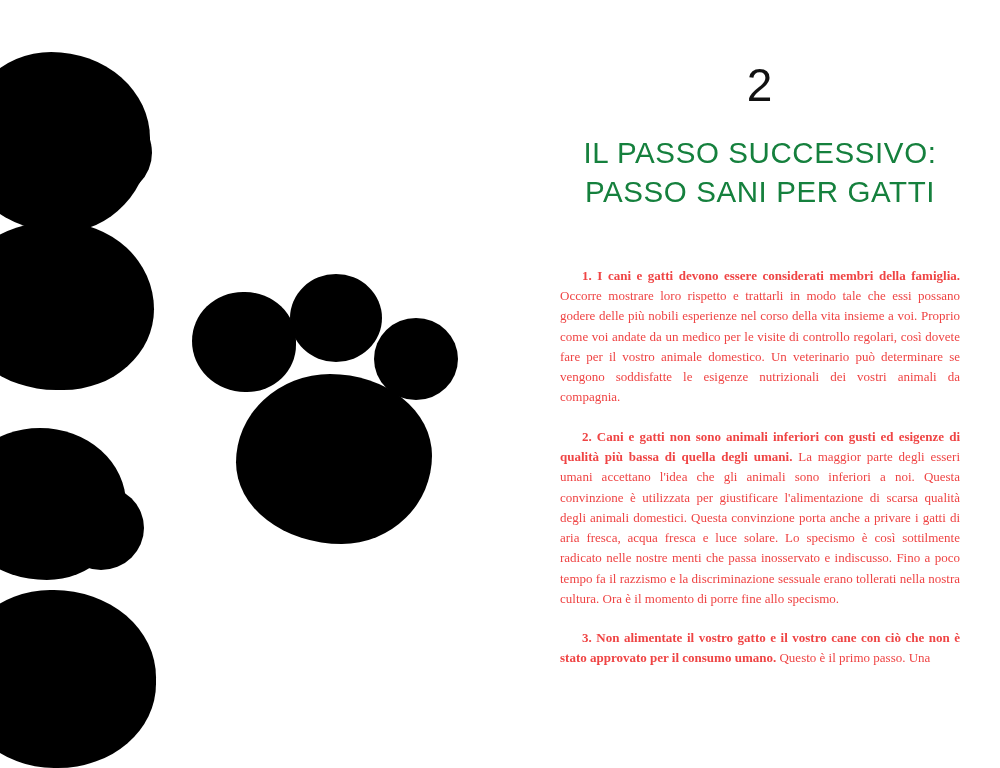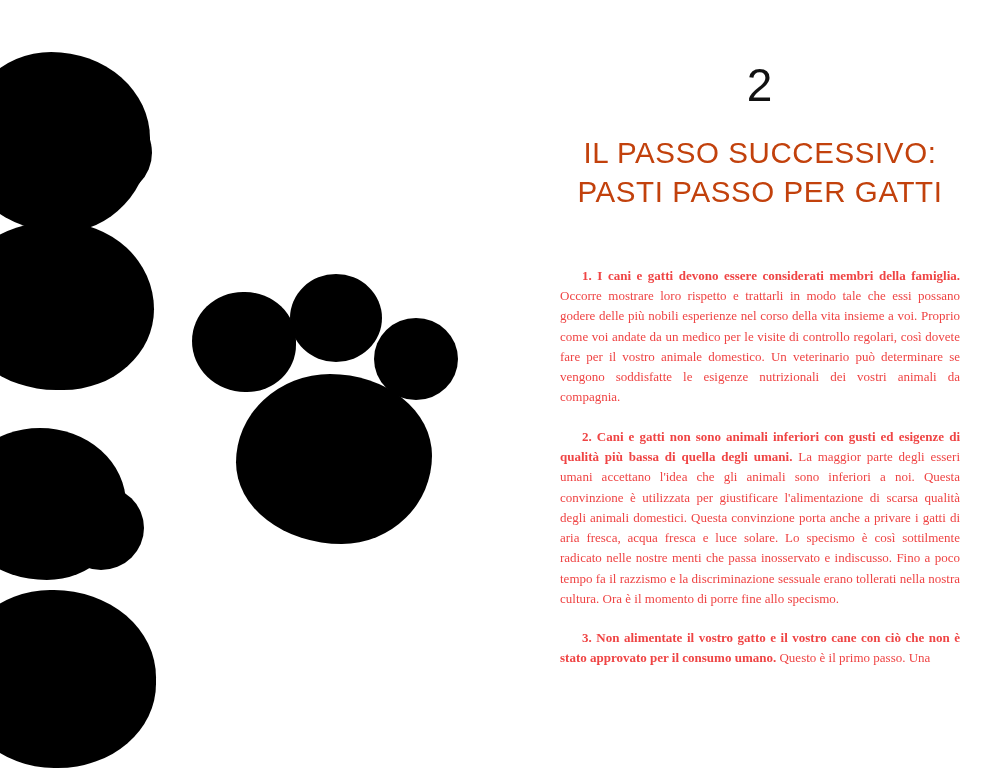--- a/index.html
+++ b/index.html
@@ -67,21 +67,21 @@
     text-align: center;
     letter-spacing: 1px;
     margin-top: 62px;
     line-height: 1;
   }
   .chapter-title {
     font-family: "Liberation Sans", sans-serif;
     font-weight: 400;
     font-size: 29.5px;
     line-height: 1.32;
-    color: #c2410c;
+    color: #15803d;
     text-align: center;
     letter-spacing: 0.6px;
     margin-top: 26px;
   }
   .body-copy {
     margin-top: 54px;
     width: 400px;
   }
   p.para {
     margin: 0 0 19px 0;
@@ -115,21 +115,21 @@
     <div class="blob p3-t1"></div>
     <div class="blob p3-main"></div>
   </div>
 
   <div class="content">
 
     <div class="chapter-number">2</div>
 
     <h1 class="chapter-title">
       <span>IL PASSO SUCCESSIVO:</span><br>
-      <span>PASTI PASSO PER GATTI</span><br>
+      <span>PASSO SANI PER GATTI</span><br>
     </h1>
 
     <div class="body-copy">
 
       <p class="para">
         <span class="lead">1. I cani e gatti devono essere considerati membri della famiglia.</span><span> Occorre mostrare loro rispetto e trattarli in modo tale che essi possano godere delle più nobili esperienze nel corso della vita insieme a voi. Proprio come voi andate da un medico per le visite di controllo regolari, così dovete fare per il vostro animale domestico. Un veterinario può determinare se vengono soddisfatte le esigenze nutrizionali dei vostri animali da compagnia.</span>
       </p>
 
       <p class="para">
         <span class="lead">2. Cani e gatti non sono animali inferiori con gusti ed esigenze di qualità più bassa di quella degli umani.</span><span> La maggior parte degli esseri umani accettano l'idea che gli animali sono inferiori a noi. Questa convinzione è utilizzata per giustificare l'alimentazione di scarsa qualità degli animali domestici. Questa convinzione porta anche a privare i gatti di aria fresca, acqua fresca e luce solare. Lo specismo è così sottilmente radicato nelle nostre menti che passa inosservato e indiscusso. Fino a poco tempo fa il razzismo e la discriminazione sessuale erano tollerati nella nostra cultura. Ora è il momento di porre fine allo specismo.</span>

